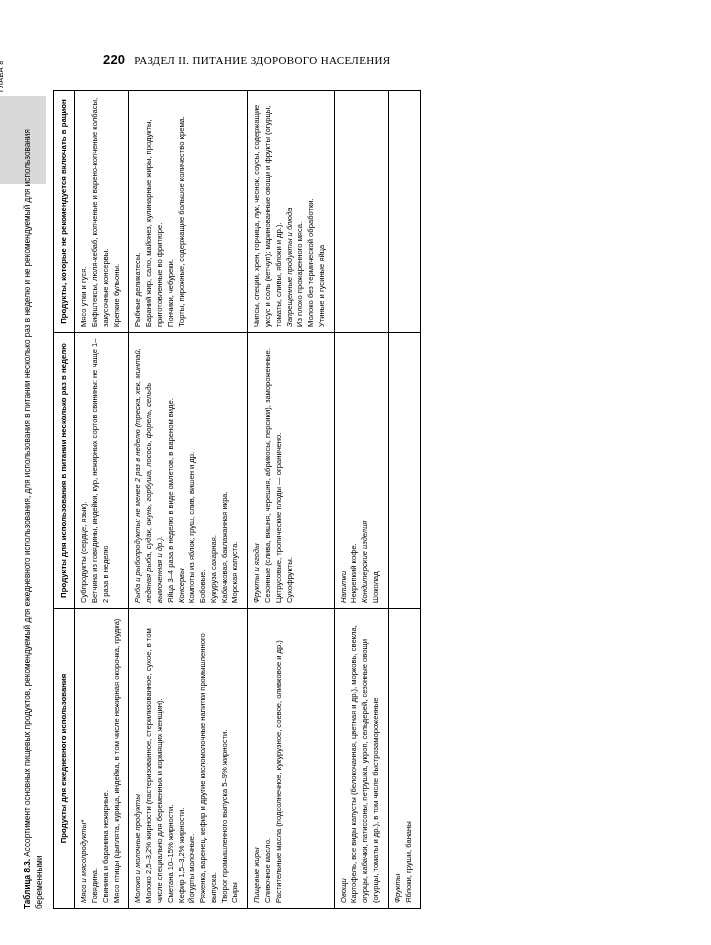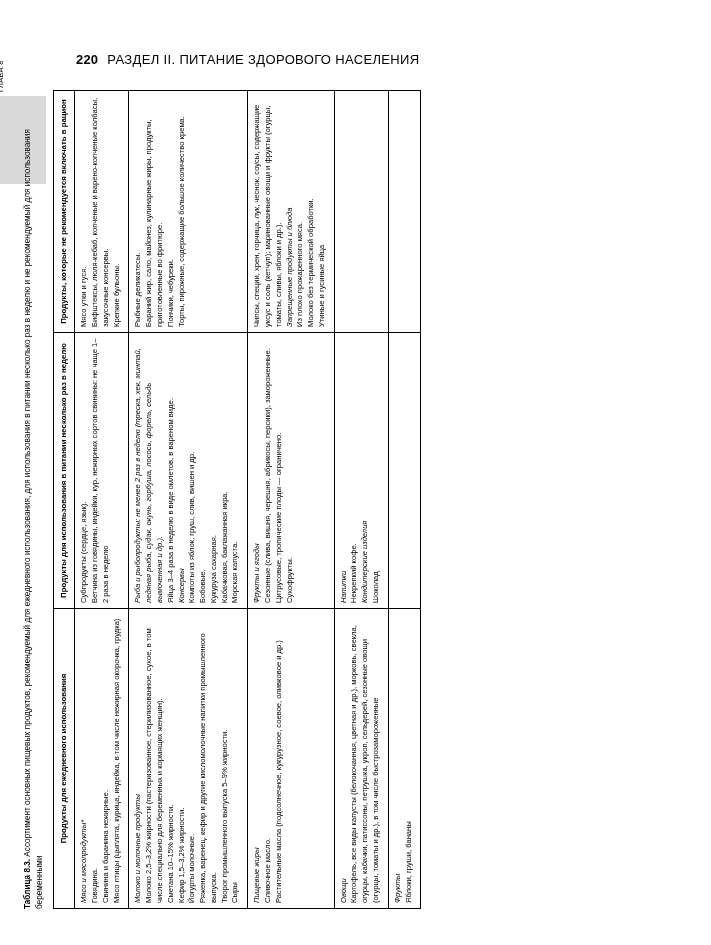--- a/index.html
+++ b/index.html
@@ -36,35 +36,36 @@
     transform-origin: left top;
     font-size: 7.5px;
     letter-spacing: 0.3px;
     color: #000;
     white-space: nowrap;
   }
 
   
   .page-header {
     position: absolute;
-    left: 76px;
+    left: 103px;
     top: 52px;
     display: flex;
     align-items: baseline;
     gap: 9px;
     white-space: nowrap;
   }
   .page-number {
     font-size: 13px;
     font-weight: bold;
     letter-spacing: 0.2px;
   }
   .header-title {
-    font-size: 13px;
+    font-size: 11px;
     letter-spacing: 0.35px;
+    font-family: Liberation Serif, serif;
   }
 
   
   .rot-wrap {
     position: absolute;
     left: 0px;
     top: 945px;
     width: 880px;   
     height: 690px;  
     transform: rotate(-90deg);

